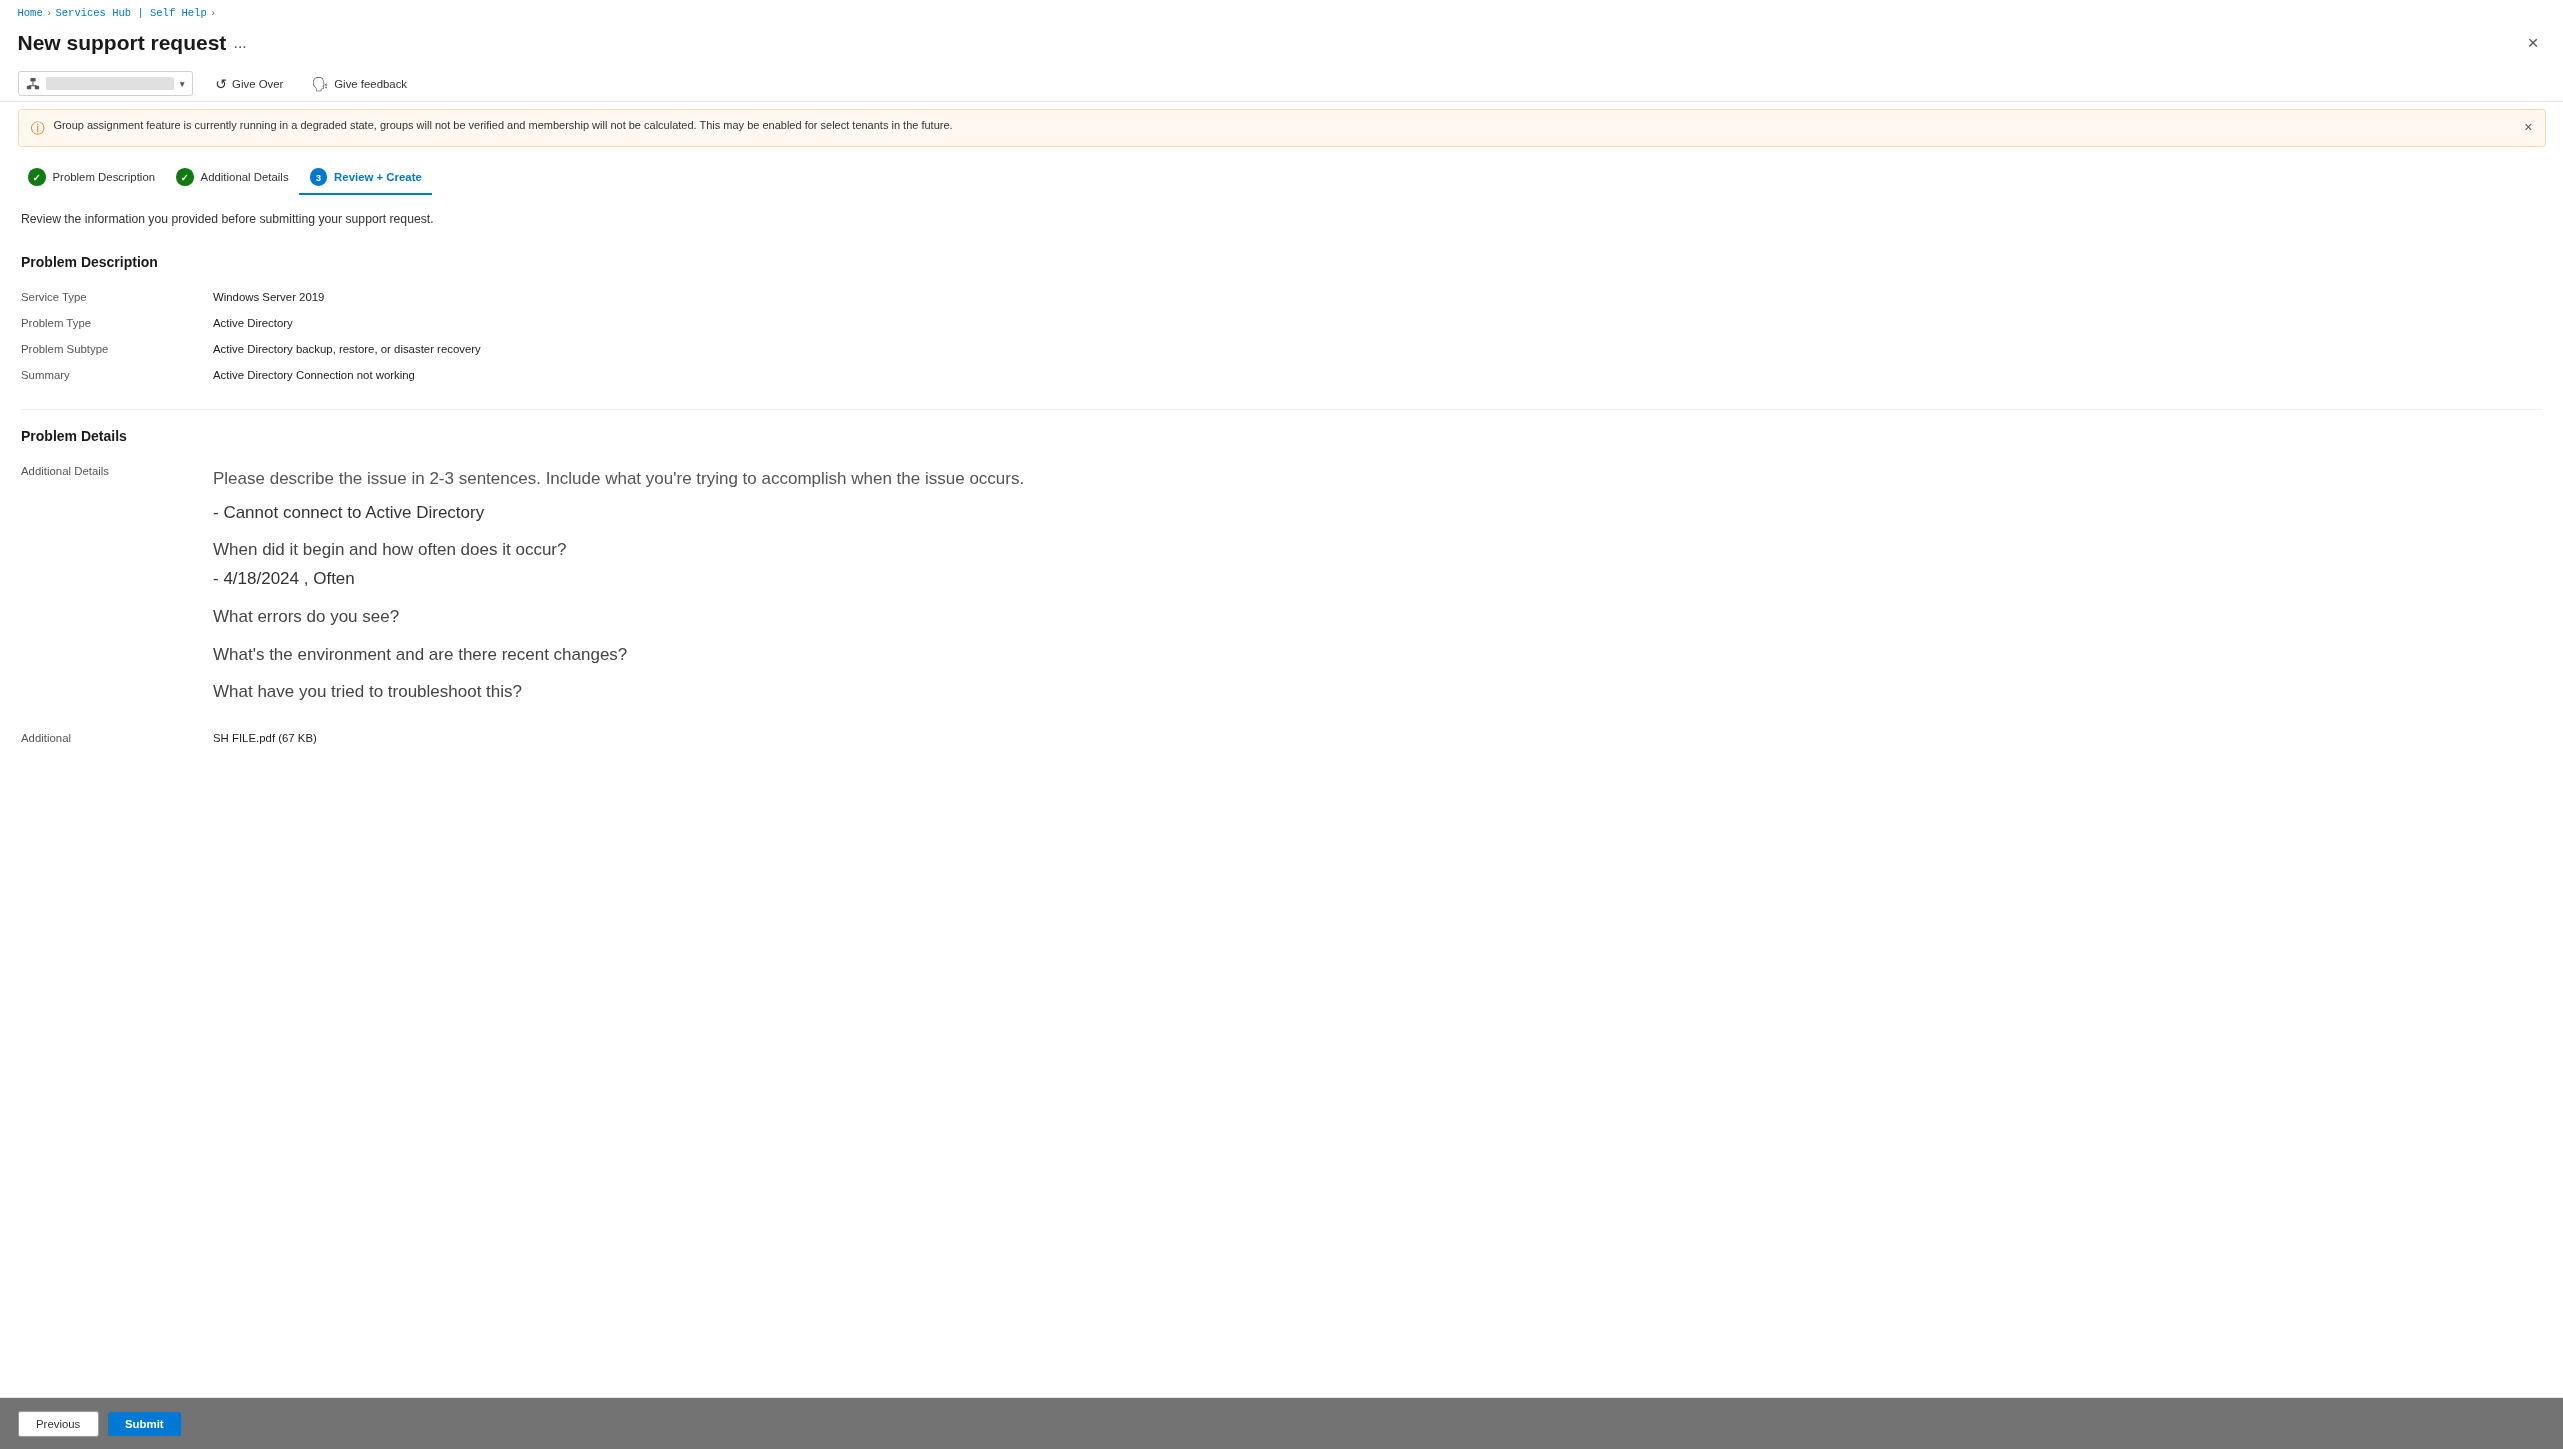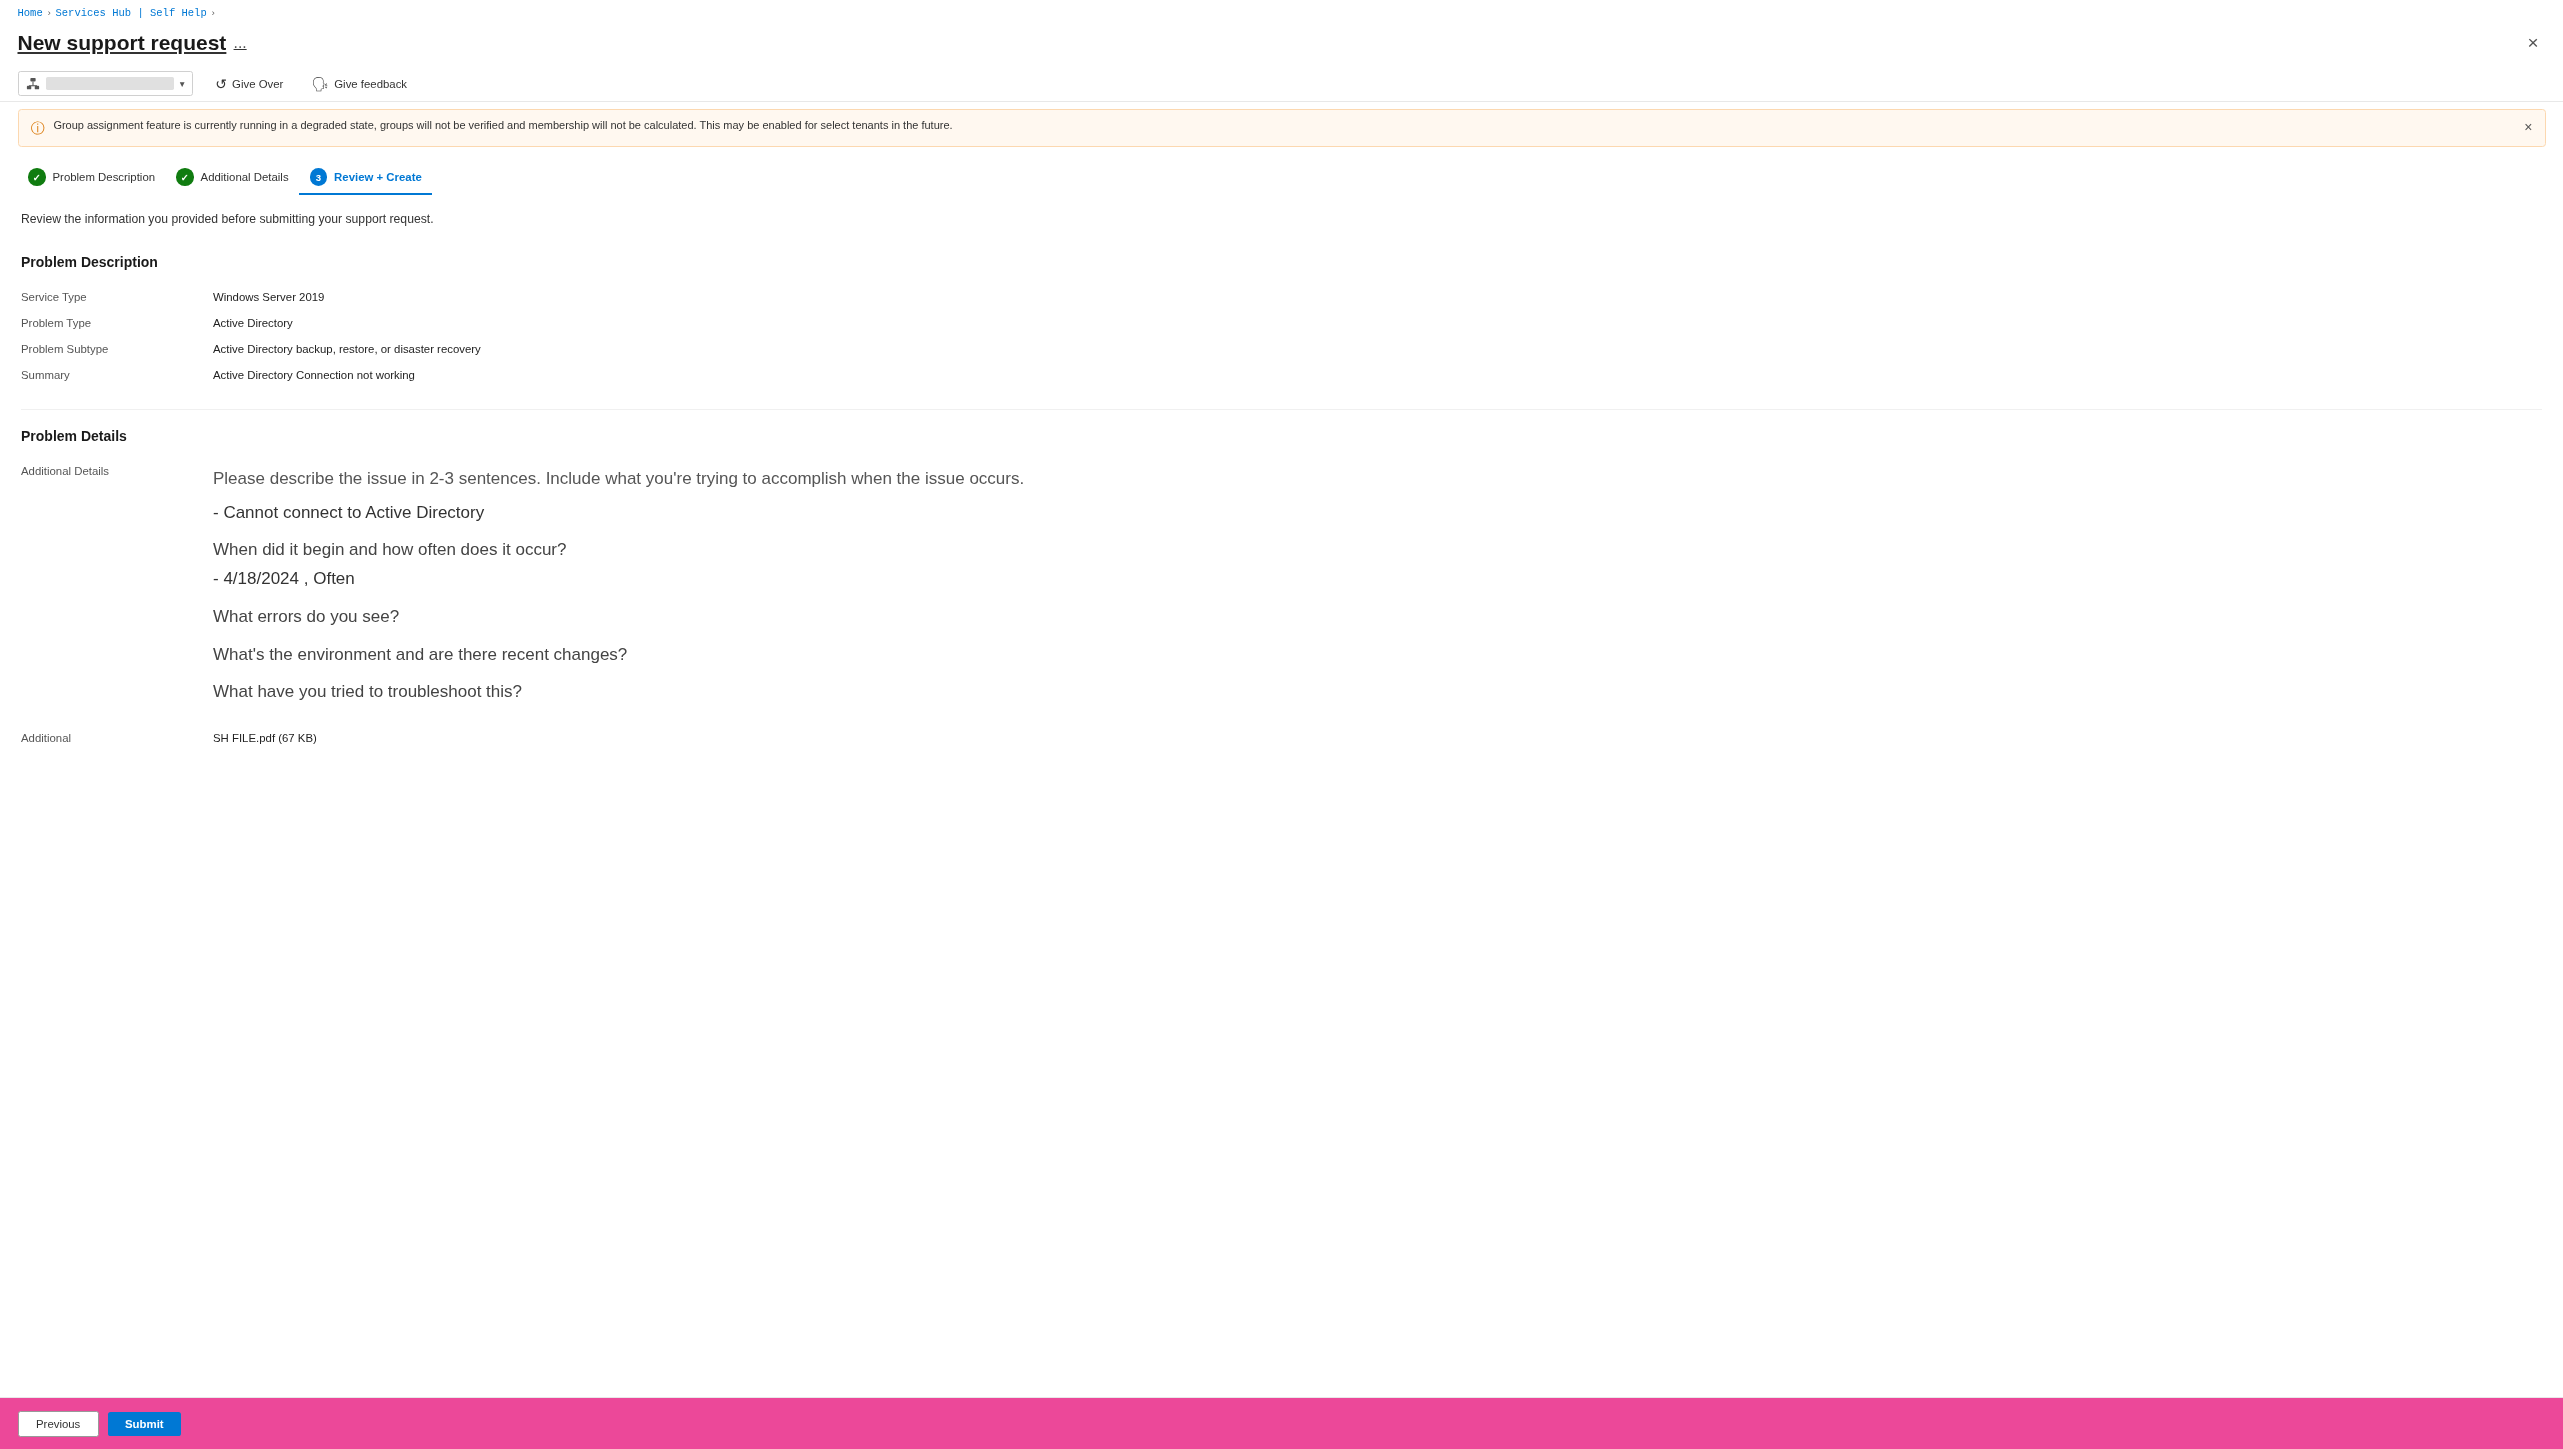--- a/index.html
+++ b/index.html
@@ -31,21 +31,20 @@
     .page-header {
       display: flex;
       align-items: center;
       justify-content: space-between;
       padding: 3.5px 17.5px 10.5px 17.5px;
     }
     .page-header-left {
       display: flex;
       align-items: center;
       gap: 2px;
-      text-decoration: underline;
     }
     .page-title {
       font-size: 21px;
       font-weight: 600;
       color: #1a1a1a;
     }
     .more-btn {
       background: none;
       border: none;
       cursor: pointer;
@@ -243,21 +242,21 @@
       color: #444;
     }
 
     
     .footer {
       border-top: 0.9px solid #e8e8e8;
       padding: 12.2px 17.5px;
       display: flex;
       gap: 8.7px;
       align-items: center;
-      background: #ec4899;
+      background: #737373;
     }
     .btn-secondary {
       border: 0.9px solid #999;
       background: #fff;
       color: #333;
       padding: 6.1px 17.5px;
       font-size: 11.4px;
       cursor: pointer;
       border-radius: 2.6px;
     }

